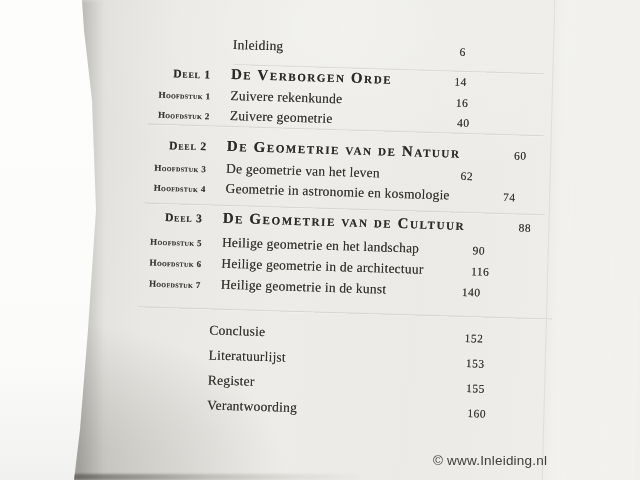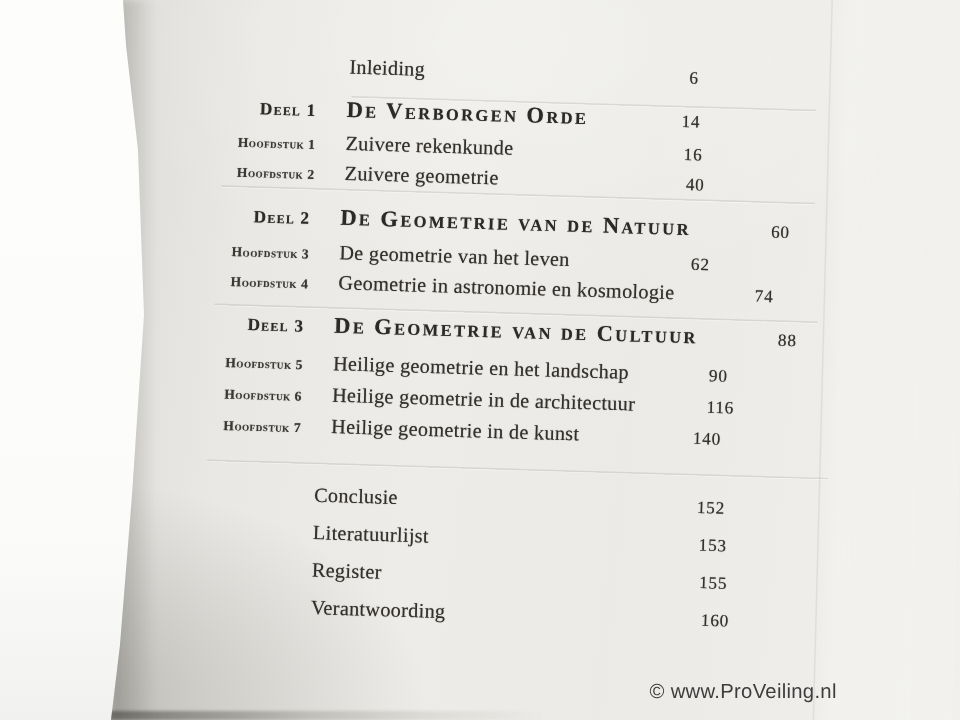--- a/index.html
+++ b/index.html
@@ -187,15 +187,15 @@
     </div>
 
     <div class="row back" style="top:399px;left:136px;width:361px">
       <span class="lbl"></span>
       <span class="title">Verantwoording</span>
       <span class="num">160</span>
     </div>
 
   </div>
 
-  <div class="watermark">© www.ProVeiling.nl</div>
+  <div class="watermark">© www.Inleiding.nl</div>
 
 </div>
 
 </body></html>

